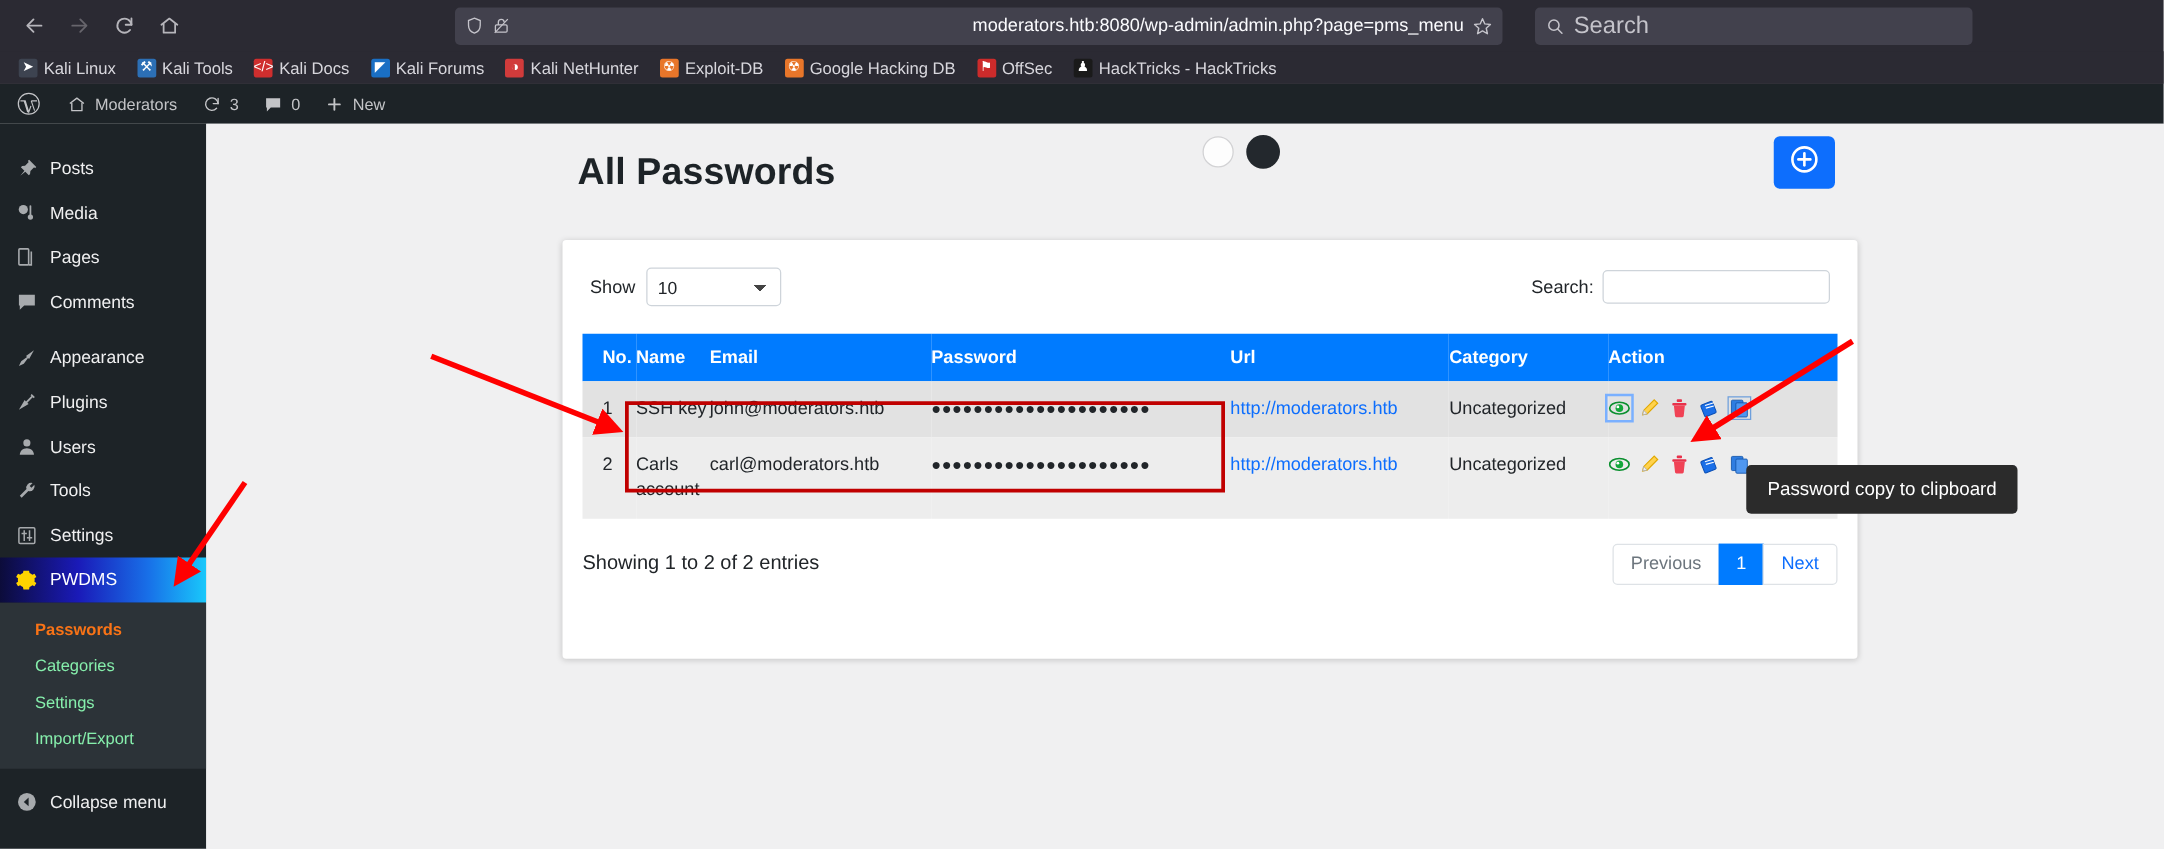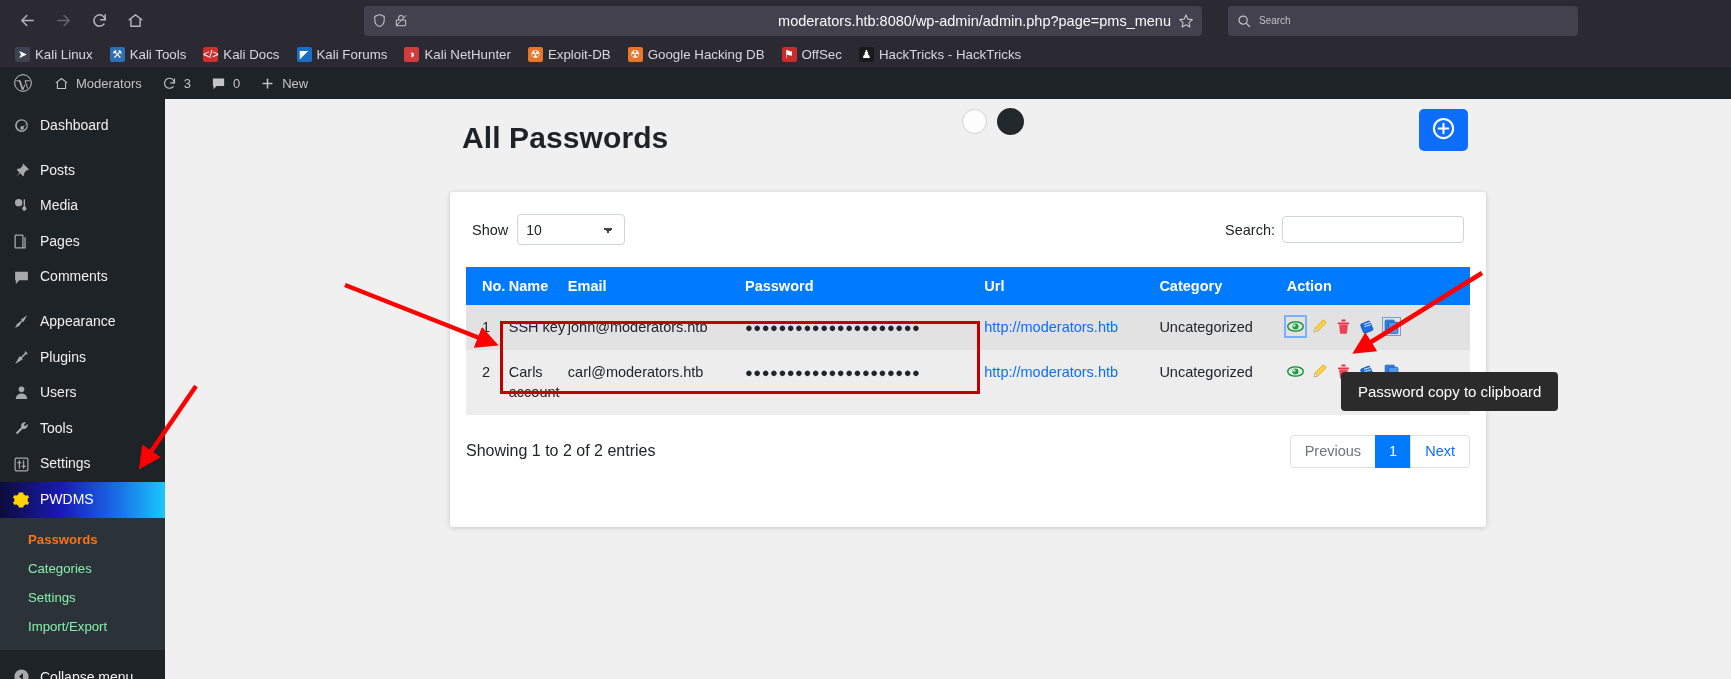--- a/index.html
+++ b/index.html
@@ -34,21 +34,21 @@
     flex: 1; color: #fbfbfe; font-size: 14.5px;
     white-space: nowrap; overflow: hidden; text-align: right;
   }
   .star-icon { color: #c5c4cb; cursor: pointer; display: flex; }
 
   .searchbar {
     flex: 0 0 350px; margin-left: 24px; height: 30px;
     background: #42414d; border-radius: 4px;
     display: flex; align-items: center; padding: 0 9px; gap: 8px;
   }
-  .searchbar .ph { color: #c4c3ca; font-size: 10px; }
+  .searchbar .ph { color: #c4c3ca; font-size: 19px; }
 
   .bookmarks-bar {
     height: 26px; display: flex; align-items: center;
     padding: 0 8px; gap: 3px; background: #2b2a33;
   }
   .bm {
     display: flex; align-items: center; gap: 5px;
     padding: 2px 7px; border-radius: 4px; cursor: pointer;
     color: #d8d7dd; font-size: 13.3px; white-space: nowrap;
   }
@@ -367,28 +367,20 @@
       </svg>
     <span>New</span>
   </div>
 </div>
 
 <div class="body-wrap">
 
   <div class="sidebar">
     <div class="menu-sep"></div>
 
-    <div class="menu-item">
-      <span class="mi-icon">
-        <svg width="17" height="17" viewBox="0 0 24 24" fill="currentColor">
-            <path d="M12 3a9 9 0 109 9 9 9 0 00-9-9zm0 2a7 7 0 016.9 5.8l-5 2.4a2.4 2.4 0 00-3.6 2.4 2.4 2.4 0 104.5-1.1l4.1-4.9A7 7 0 1112 5z"></path>
-          </svg>
-      </span>
-      <span>Dashboard</span>
-    </div>
 
     <div class="menu-sep"></div>
 
     <div class="menu-item">
       <span class="mi-icon">
         <svg width="17" height="17" viewBox="0 0 24 24" fill="currentColor">
             <path d="M14.5 2.6l-1.4 1.4 1 1-4.2 4.2-3.3.4-1.4 1.4 4 4-4.6 5.6 5.6-4.6 4 4 1.4-1.4.4-3.3L20.2 11l1 1 1.4-1.4z"></path>
           </svg>
       </span>
       <span>Posts</span>
@@ -648,21 +640,21 @@
         <div class="pagination">
           <div class="pg">Previous</div>
           <div class="pg active">1</div>
           <div class="pg next">Next</div>
         </div>
       </div>
     </div>
 
     <div class="hl-box" style="left:335px; top:222px; width:480px; height:73px;"></div>
 
-    <div class="tooltip" style="left:1176px; top:273px;">Password copy to clipboard</div>
+    <div class="tooltip" style="left:1232px; top:273px;">Password copy to clipboard</div>
   </div>
 </div>
 
 <svg class="arrow-layer">
   <defs>
     <marker id="ah" markerWidth="5" markerHeight="5" refX="2.2" refY="2.5" orient="auto">
       <polygon points="0,0 5,2.5 0,5" fill="#ff0000"></polygon>
     </marker>
   </defs>
   <line x1="345" y1="285" x2="487" y2="341" stroke="#ff0000" stroke-width="4.5" marker-end="url(#ah)"></line>

